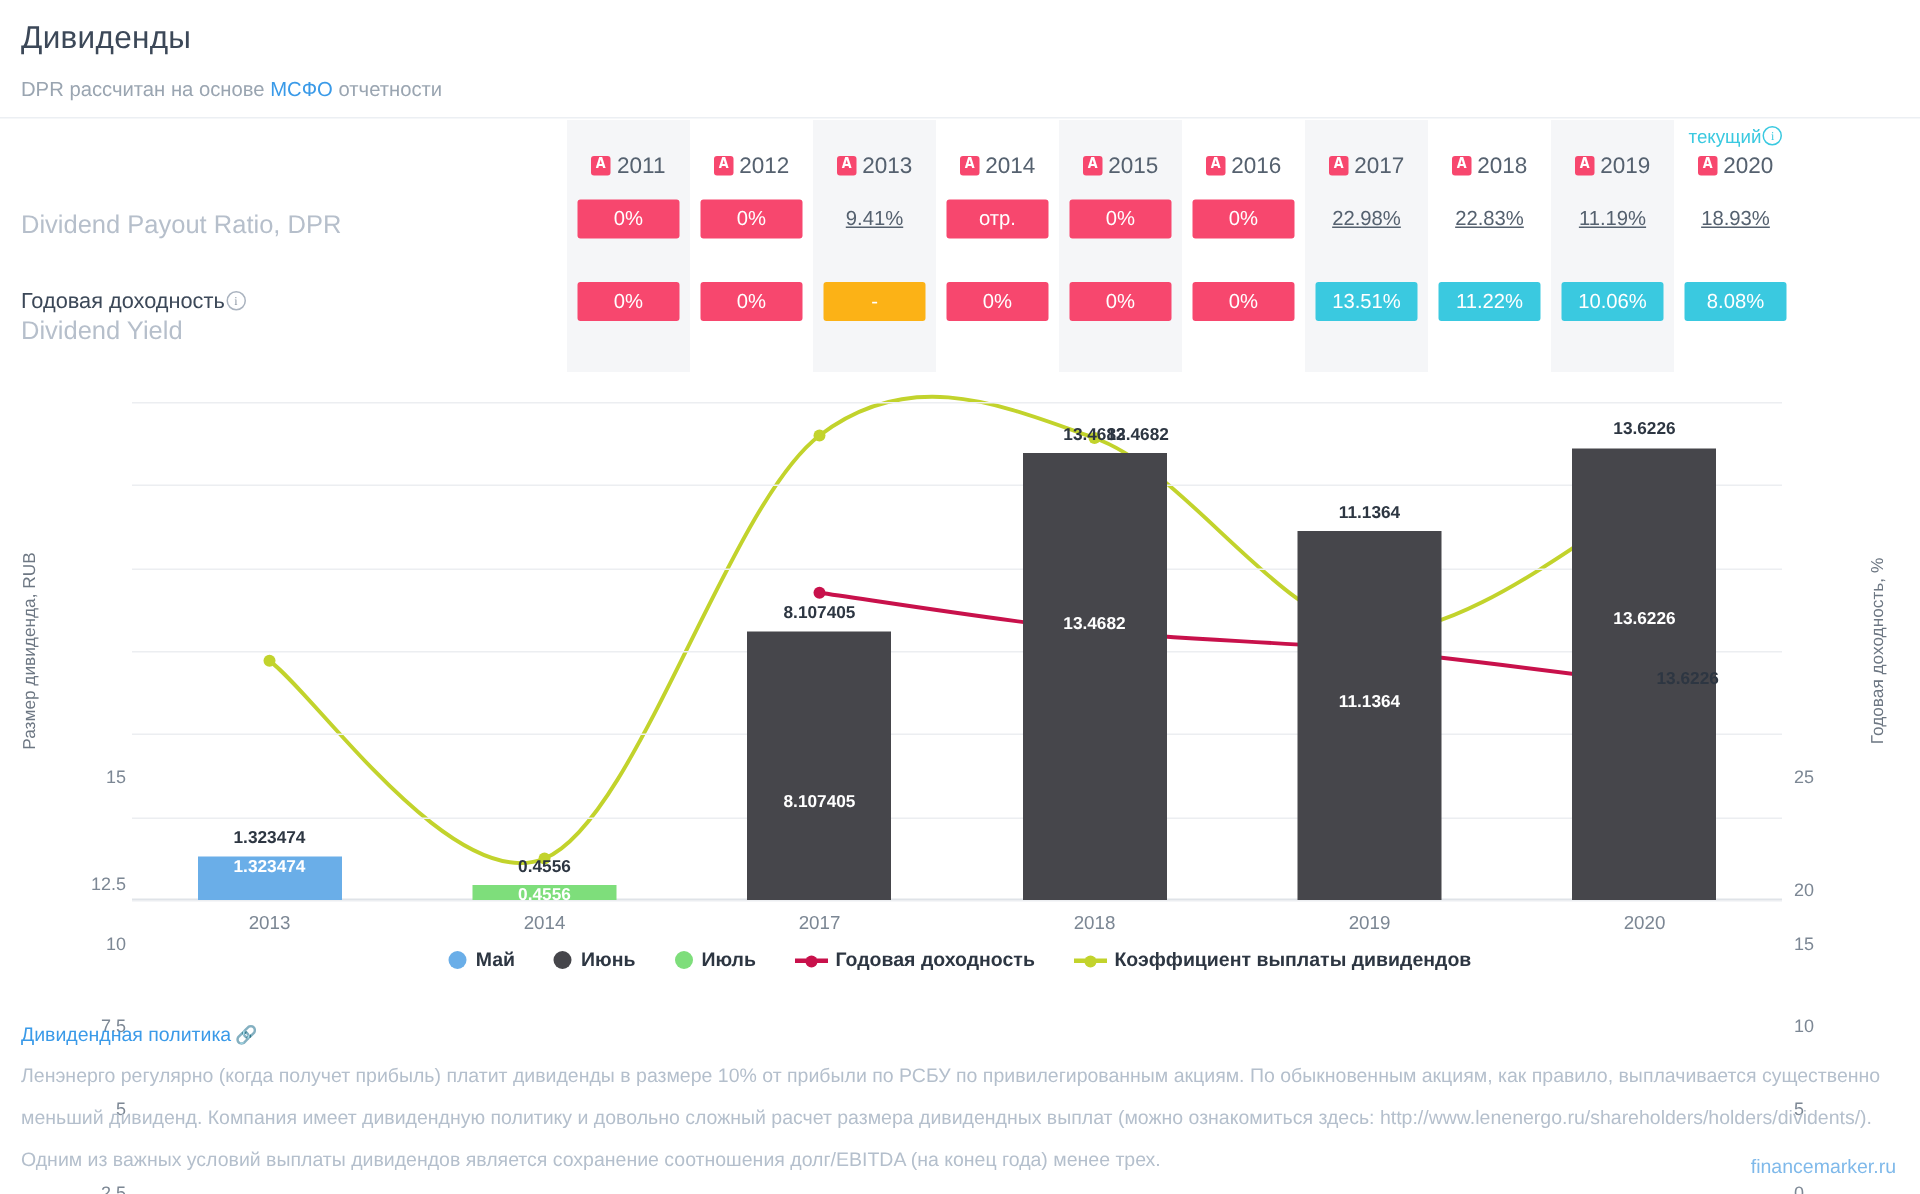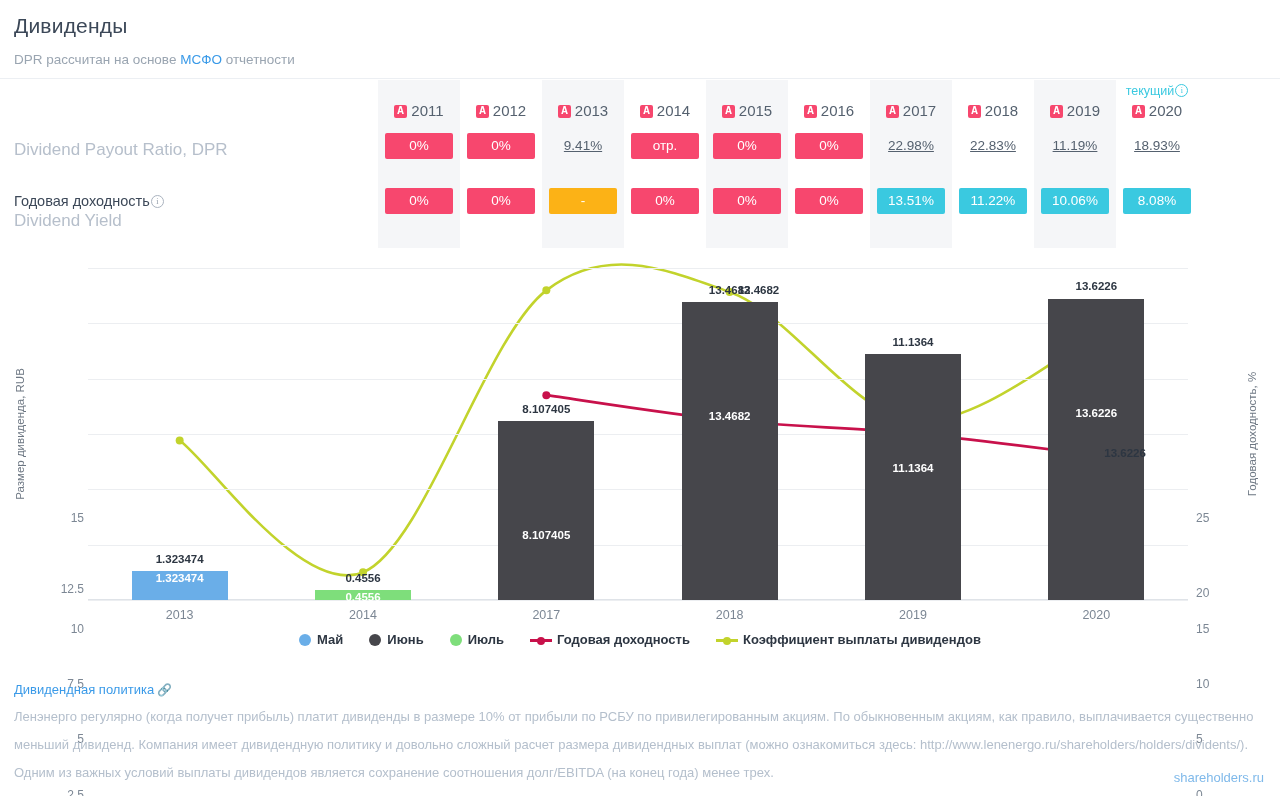--- a/index.html
+++ b/index.html
@@ -241,14 +241,14 @@
       <div class="ytick" style="top: 323.333px; margin-top: 16px;">12.5</div>
       <div class="ytick" style="top: 268px;">15</div>
     </div>
 
   <div class="legend" id="legend"><span class="lgitem"><span class="lgdot" style="background:#6aaee8"></span><span>Май</span></span><span class="lgitem"><span class="lgdot" style="background:#46464b"></span><span>Июнь</span></span><span class="lgitem"><span class="lgdot" style="background:#7ede7b"></span><span>Июль</span></span><span class="lgitem"><span class="lgline"><i style="background:#c8114b"></i><b style="background:#c8114b"></b></span><span>Годовая доходность</span></span><span class="lgitem"><span class="lgline"><i style="background:#c2d32c"></i><b style="background:#c2d32c"></b></span><span>Коэффициент выплаты дивидендов</span></span></div>
 
   <div class="footer">
     <div class="polinklink"><span>Дивидендная политика</span><span class="chain">🔗</span></div>
     <div class="poltext">Ленэнерго регулярно (когда получет прибыль) платит дивиденды в размере 10% от прибыли по РСБУ по привилегированным акциям. По обыкновенным акциям, как правило, выплачивается существенно меньший дивиденд. Компания имеет дивидендную политику и довольно сложный расчет размера дивидендных выплат (можно ознакомиться здесь: http://www.lenenergo.ru/shareholders/holders/dividents/). Одним из важных условий выплаты дивидендов является сохранение соотношения долг/EBITDA (на конец года) менее трех.</div>
   </div>
-  <div class="watermark">shareholders.ru</div>
+  <div class="watermark">financemarker.ru</div>
 </div>
 
 </body></html>

